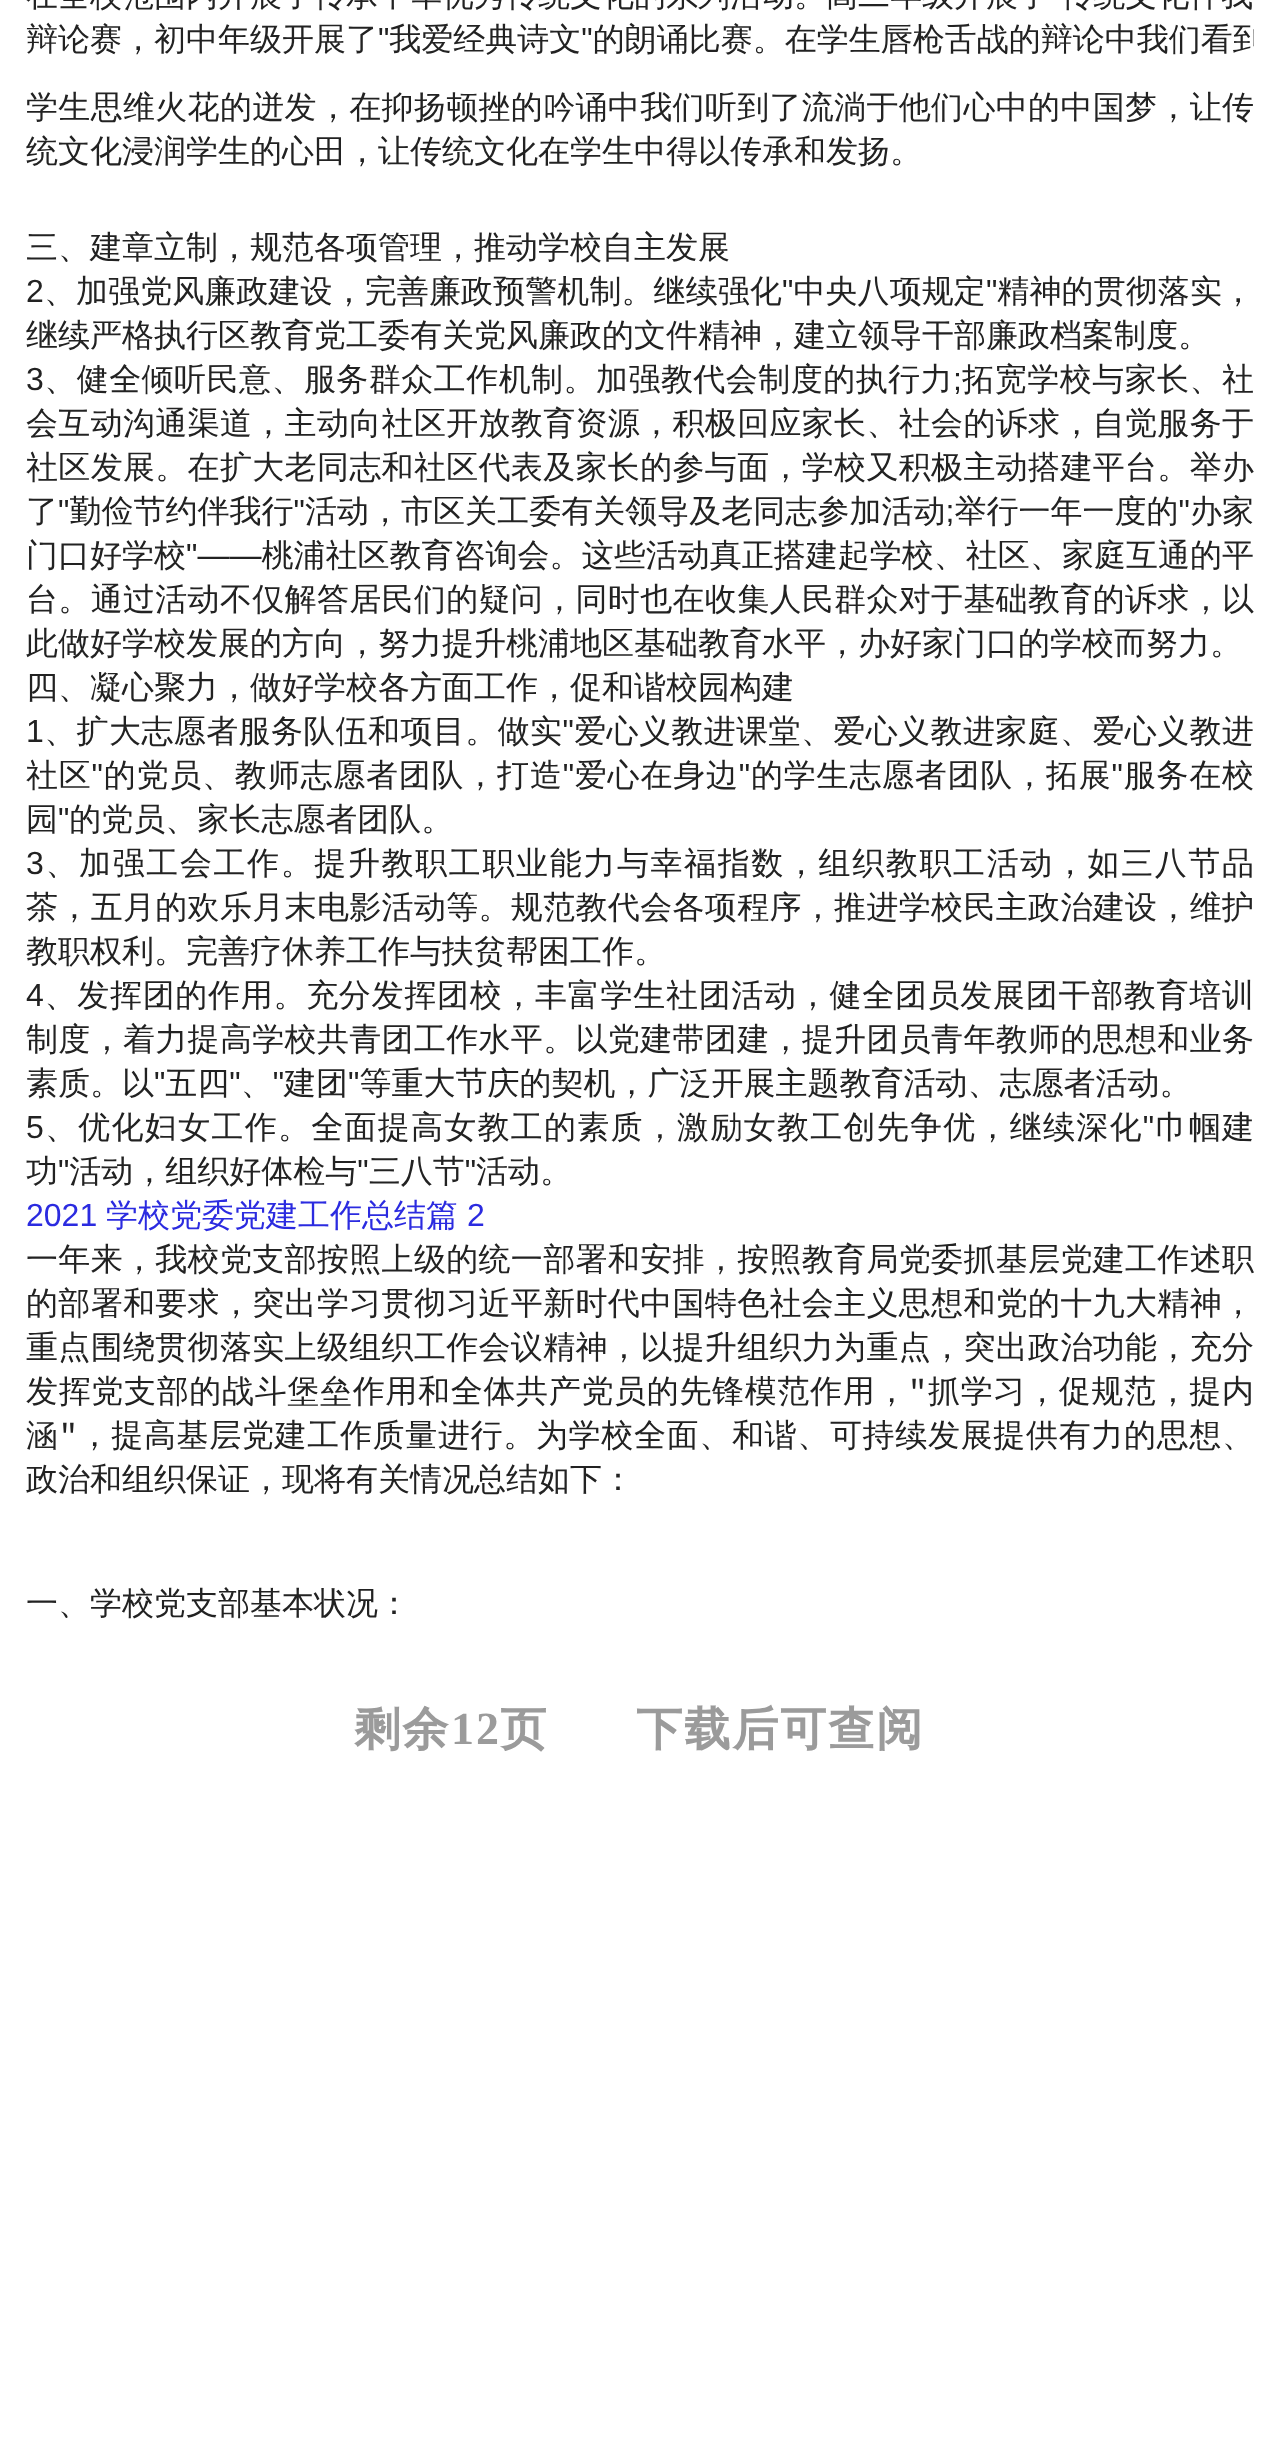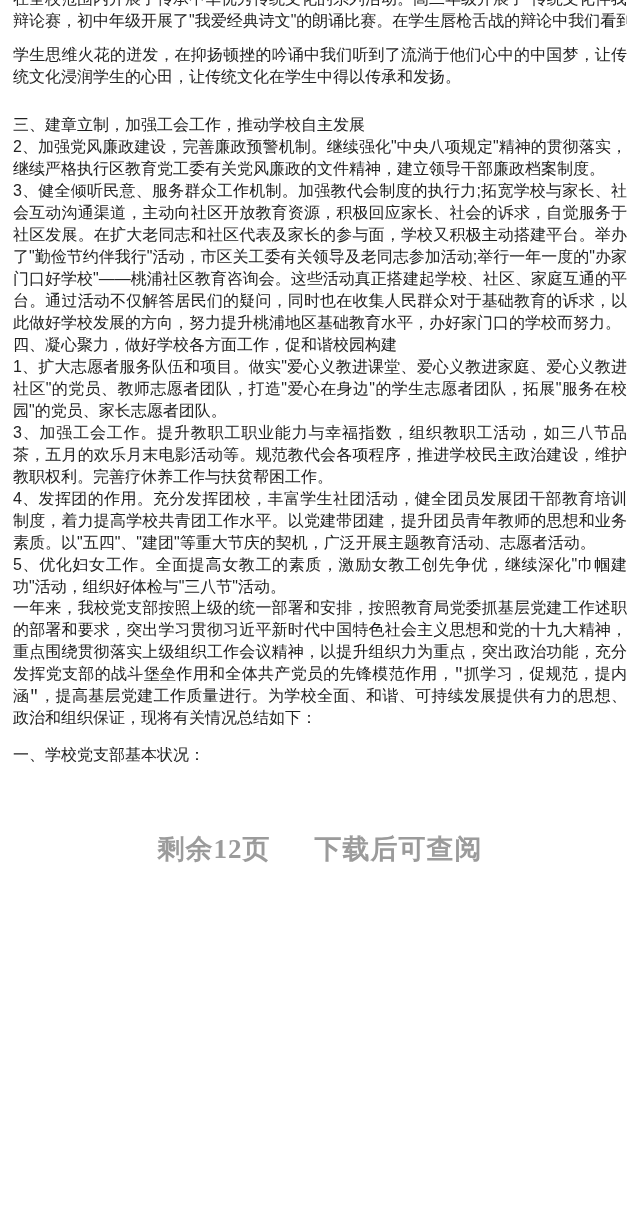--- a/index.html
+++ b/index.html
@@ -37,56 +37,57 @@
   .clipped-block .line.first { margin-top: -12px; }
   .para-tradition   { margin-top: 34px; font-family: Liberation Serif, serif; }
   .section-three    { margin-top: 26px; }
   .section-four     { }
   .doc-link {
     color: #2b2be0;
     cursor: pointer;
     text-align: left;
   }
   .para-year        { margin-top: 32px; font-family: Liberation Mono, monospace; }
-  .section-one      { margin-top: 14px; }
+  .section-one      { margin-top: 40px; }
   .footer {
-    margin-top: 72px;
+    margin-top: 40px;
     text-align: center;
     font-family: "Liberation Serif", "DejaVu Serif", serif;
     font-weight: 700;
-    font-size: 27px;
+    font-size: 23px;
     color: #9b9b9b;
     letter-spacing: 1px;
   }
   .footer .remaining { margin-right: 44px; }
 </style>
 </head>
 <body>
 
 <div class="doc">
 
   <div class="clipped-block">
     <p class="line first">在全校范围内开展了传承中华优秀传统文化的系列活动。高二年级开展了"传统文化伴我成长"的</p>
     <p class="line">辩论赛，初中年级开展了"我爱经典诗文"的朗诵比赛。在学生唇枪舌战的辩论中我们看到了</p>
   </div>
 
   <p class="para-tradition">学生思维火花的迸发，在抑扬顿挫的吟诵中我们听到了流淌于他们心中的中国梦，让传统文化浸润学生的心田，让传统文化在学生中得以传承和发扬。</p>
 
   <div class="section-three">
-    <p>三、建章立制，加强工会工作，推动学校自主发展</p>
+    <p>三、建章立制，规范各项管理，推动学校自主发展</p>
     <p>2、加强党风廉政建设，完善廉政预警机制。继续强化"中央八项规定"精神的贯彻落实，继续严格执行区教育党工委有关党风廉政的文件精神，建立领导干部廉政档案制度。</p>
     <p>3、健全倾听民意、服务群众工作机制。加强教代会制度的执行力;拓宽学校与家长、社会互动沟通渠道，主动向社区开放教育资源，积极回应家长、社会的诉求，自觉服务于社区发展。在扩大老同志和社区代表及家长的参与面，学校又积极主动搭建平台。举办了"勤俭节约伴我行"活动，市区关工委有关领导及老同志参加活动;举行一年一度的"办家门口好学校"——桃浦社区教育咨询会。这些活动真正搭建起学校、社区、家庭互通的平台。通过活动不仅解答居民们的疑问，同时也在收集人民群众对于基础教育的诉求，以此做好学校发展的方向，努力提升桃浦地区基础教育水平，办好家门口的学校而努力。</p>
   </div>
 
   <div class="section-four">
     <p>四、凝心聚力，做好学校各方面工作，促和谐校园构建</p>
     <p>1、扩大志愿者服务队伍和项目。做实"爱心义教进课堂、爱心义教进家庭、爱心义教进社区"的党员、教师志愿者团队，打造"爱心在身边"的学生志愿者团队，拓展"服务在校园"的党员、家长志愿者团队。</p>
     <p>3、加强工会工作。提升教职工职业能力与幸福指数，组织教职工活动，如三八节品茶，五月的欢乐月末电影活动等。规范教代会各项程序，推进学校民主政治建设，维护教职权利。完善疗休养工作与扶贫帮困工作。</p>
     <p>4、发挥团的作用。充分发挥团校，丰富学生社团活动，健全团员发展团干部教育培训制度，着力提高学校共青团工作水平。以党建带团建，提升团员青年教师的思想和业务素质。以"五四"、"建团"等重大节庆的契机，广泛开展主题教育活动、志愿者活动。</p>
     <p>5、优化妇女工作。全面提高女教工的素质，激励女教工创先争优，继续深化"巾帼建功"活动，组织好体检与"三八节"活动。</p>
+    <p class="doc-link">2021 学校党委党建工作总结篇 2</p>
   </div>
 
   <p class="para-year">一年来，我校党支部按照上级的统一部署和安排，按照教育局党委抓基层党建工作述职的部署和要求，突出学习贯彻习近平新时代中国特色社会主义思想和党的十九大精神，重点围绕贯彻落实上级组织工作会议精神，以提升组织力为重点，突出政治功能，充分发挥党支部的战斗堡垒作用和全体共产党员的先锋模范作用，"抓学习，促规范，提内涵"，提高基层党建工作质量进行。为学校全面、和谐、可持续发展提供有力的思想、政治和组织保证，现将有关情况总结如下：</p>
 
   <div class="section-one">
     <p>一、学校党支部基本状况：</p>
   </div>
 
   <div class="footer">
     <span class="remaining">剩余12页</span><span>下载后可查阅</span>

